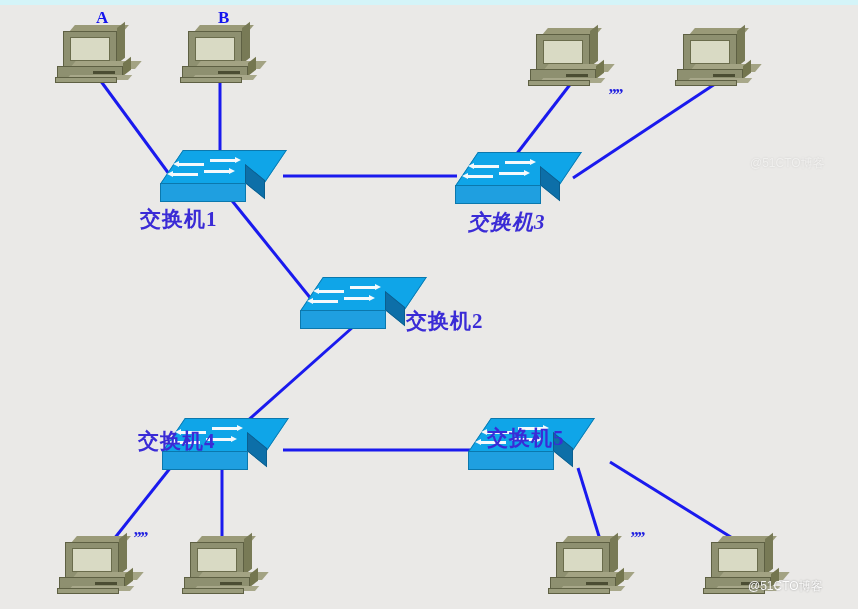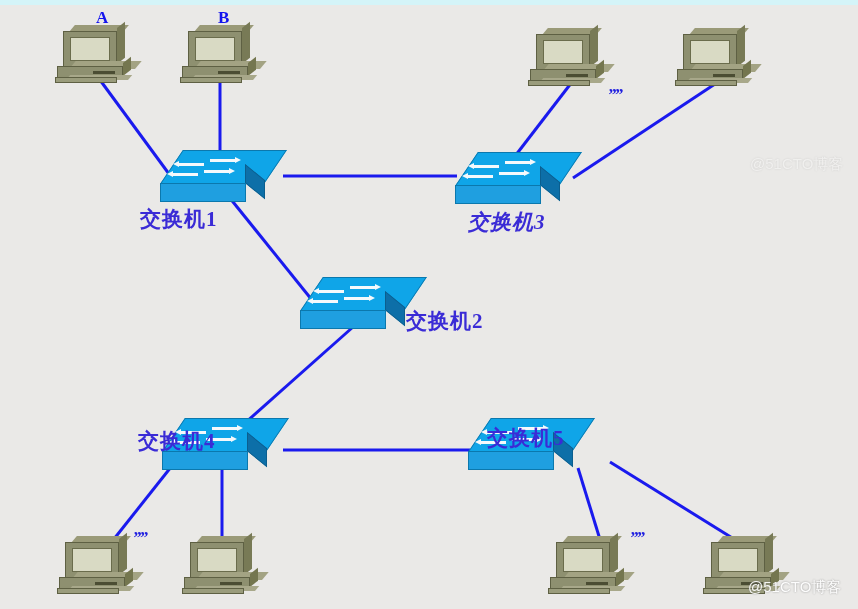--- a/index.html
+++ b/index.html
@@ -130,21 +130,21 @@
     font-family:"Liberation Serif",serif;
     font-weight:bold;
     font-size:17px;
     color:#2020e0;
     letter-spacing:-1px;
     white-space:nowrap;
   }
   .watermark{
     position:absolute;
     font-family:"Liberation Sans",sans-serif;
-    font-size:15px;
+    font-size:12px;
     color:#ffffff;
     opacity:.92;
     white-space:nowrap;
     text-shadow:0 0 2px rgba(120,120,120,.85);
   }
   .watermark.faint{opacity:.32;color:#ffffff;}
 </style>
 </head>
 <body>
 

